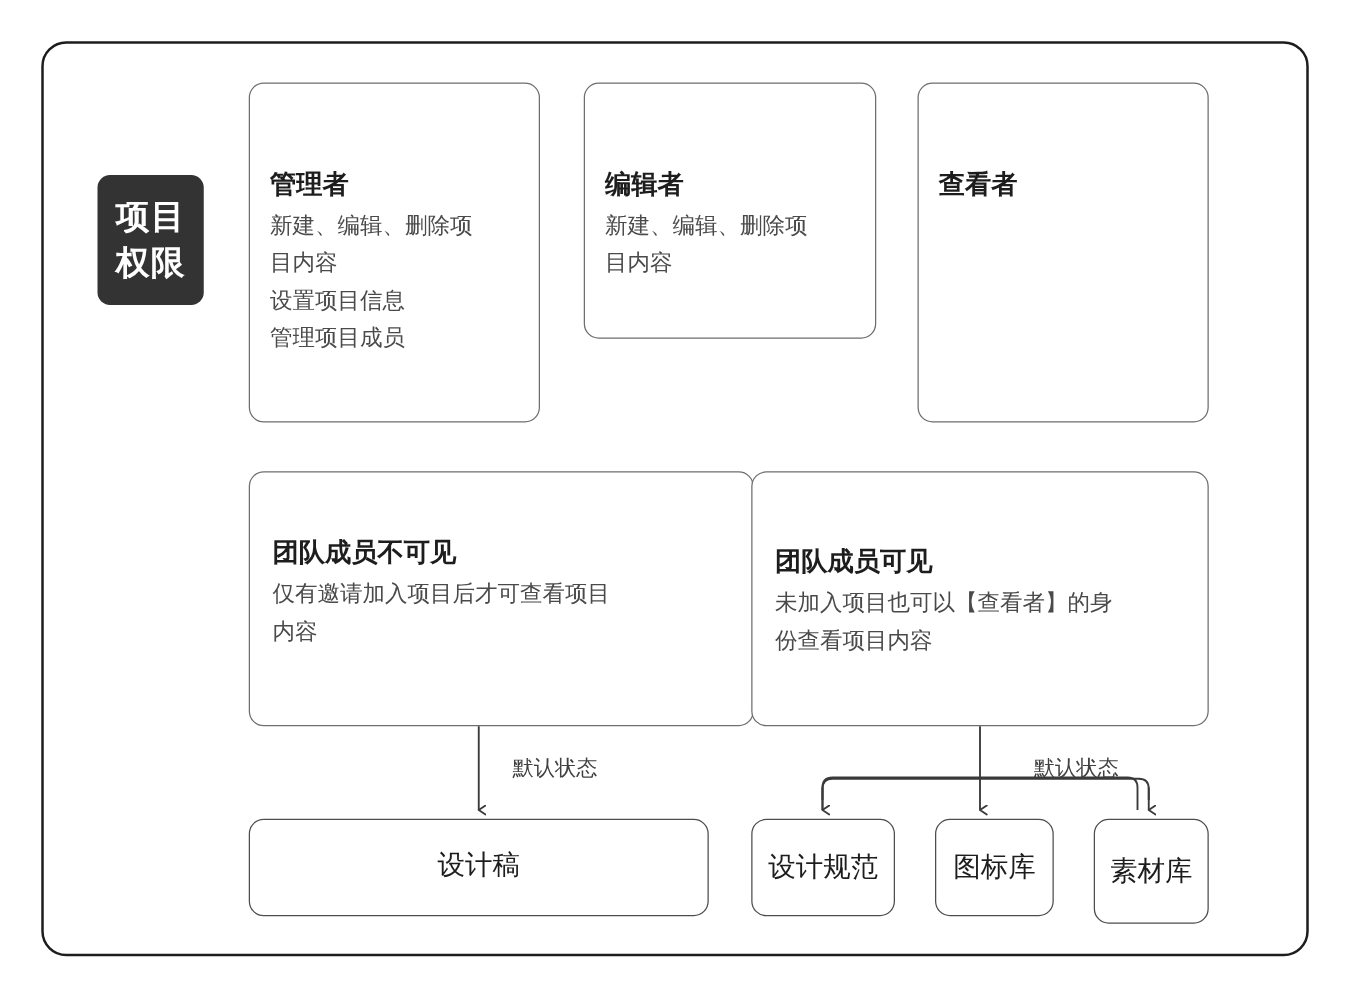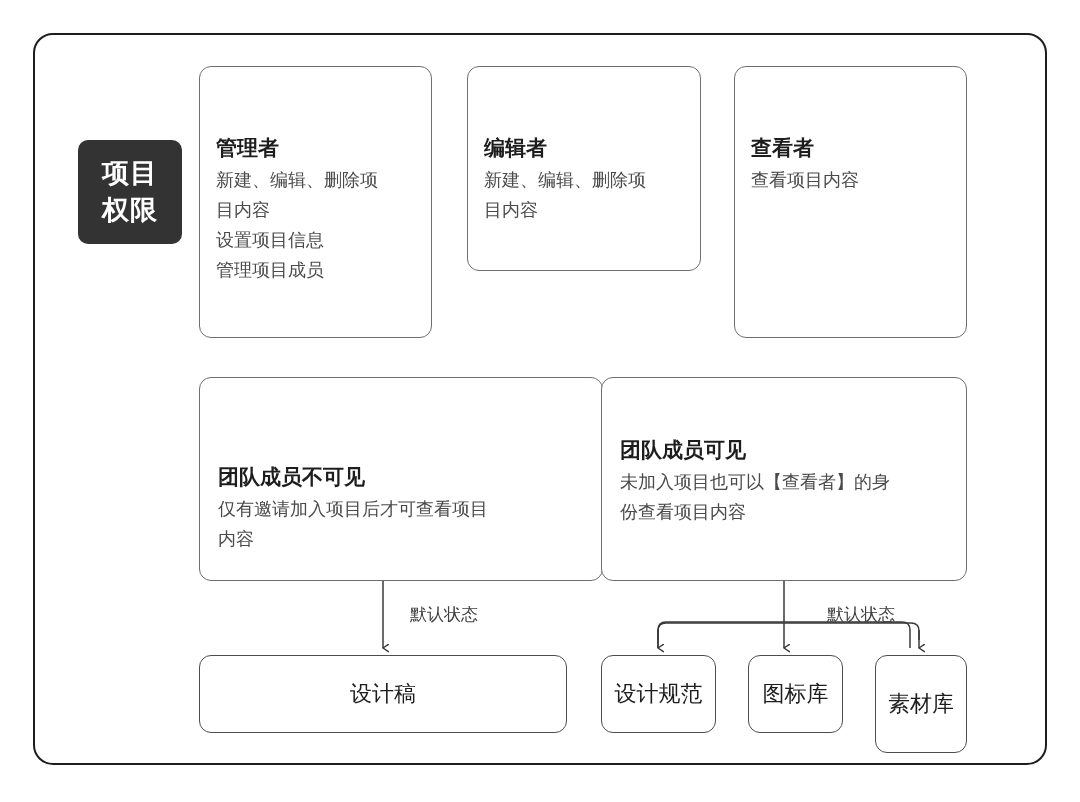--- a/index.html
+++ b/index.html
@@ -33,21 +33,21 @@
     border-radius: 20px;
     box-sizing: border-box;
     background: transparent;
   }
 
   
   .badge {
     position: absolute;
     left: 78px;
     top: 140px;
-    width: 104px;
+    width: 85px;
     height: 104px;
     background: #333333;
     border-radius: 10px;
     display: flex;
     flex-direction: column;
     align-items: center;
     justify-content: center;
     box-sizing: border-box;
   }
   .badge-line {
@@ -87,45 +87,45 @@
     margin: 0;
     white-space: pre-wrap;
   }
 
   
   #card-admin  { left: 199px; top: 66px;  width: 233px; height: 272px; }
   #card-editor { left: 467px; top: 66px;  width: 234px; height: 205px; }
   #card-viewer { left: 734px; top: 66px;  width: 233px; height: 272px; }
 
   
-  #card-invisible { left: 199px; top: 377px; width: 404px; height: 204px; padding-top: 68px; }
+  #card-invisible { left: 199px; top: 377px; width: 404px; height: 204px; padding-top: 34px; }
   #card-visible   { left: 601px; top: 377px; width: 366px; height: 204px; padding-top: 41px; }
 
   
   .leaf {
     position: absolute;
     border: 1.5px solid #4d4d4d;
     border-radius: 12px;
     background: #ffffff;
     box-sizing: border-box;
     display: flex;
     align-items: center;
     justify-content: center;
   }
   .leaf-label {
     font-size: 22px;
     font-weight: 400;
     color: #1d1d1d;
     line-height: 30px;
     white-space: nowrap;
   }
-  #leaf-draft  { left: 199px; top: 655px; width: 368px; height: 78px; }
+  #leaf-draft  { left: 199px; top: 655px; width: 368px; height: 78px; font-family: Liberation Mono, monospace; }
   #leaf-spec   { left: 601px; top: 655px; width: 115px; height: 78px; }
   #leaf-icons  { left: 748px; top: 655px; width: 95px;  height: 78px; }
-  #leaf-assets { left: 875px; top: 655px; width: 92px;  height: 98px; }
+  #leaf-assets { left: 875px; top: 655px; width: 92px;  height: 84px; }
 
   
   #connectors {
     position: absolute;
     left: 0;
     top: 0;
     width: 1080px;
     height: 802px;
     pointer-events: none;
   }
@@ -163,21 +163,20 @@
   </div>
 
   <div class="card" id="card-editor">
     <p class="card-title">编辑者</p>
     <p class="card-desc">新建、编辑、删除项
 目内容</p>
   </div>
 
   <div class="card" id="card-viewer">
     <p class="card-title">查看者</p>
-    <p class="card-desc">查看项目内容</p>
   </div>
 
   <div class="card mid" id="card-invisible">
     <p class="card-title">团队成员不可见</p>
     <p class="card-desc">仅有邀请加入项目后才可查看项目
 内容</p>
   </div>
 
   <div class="card mid" id="card-visible">
     <p class="card-title">团队成员可见</p>

